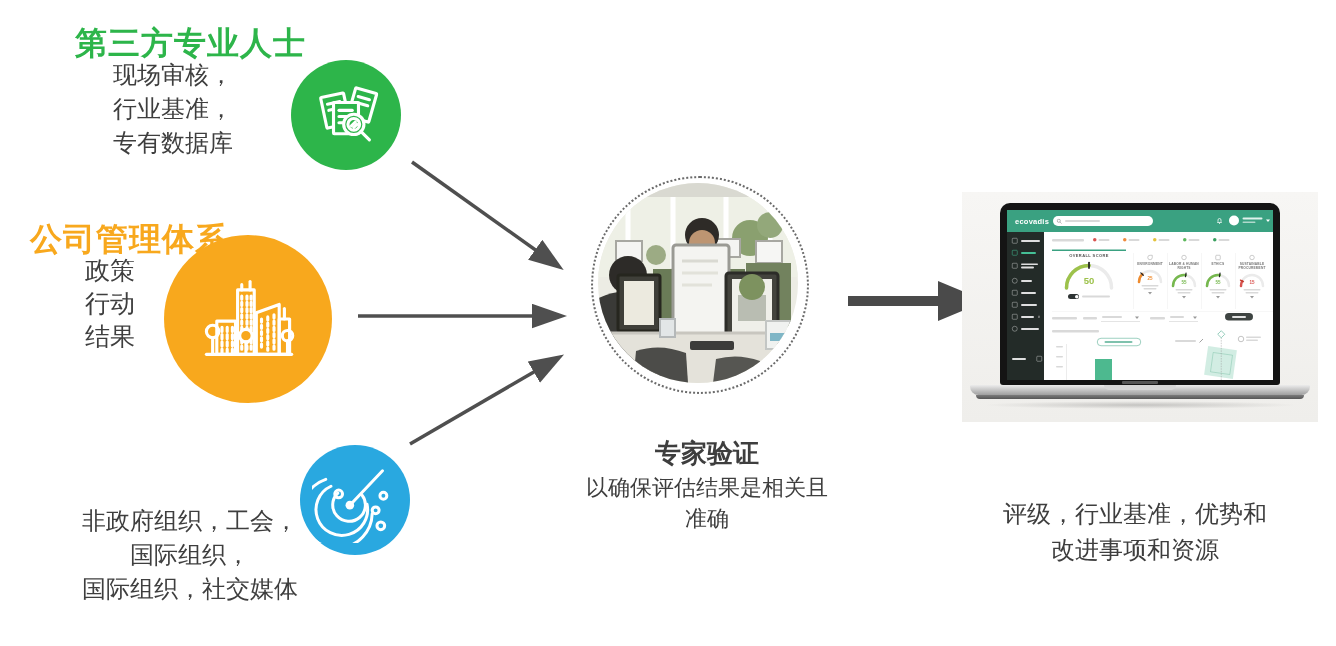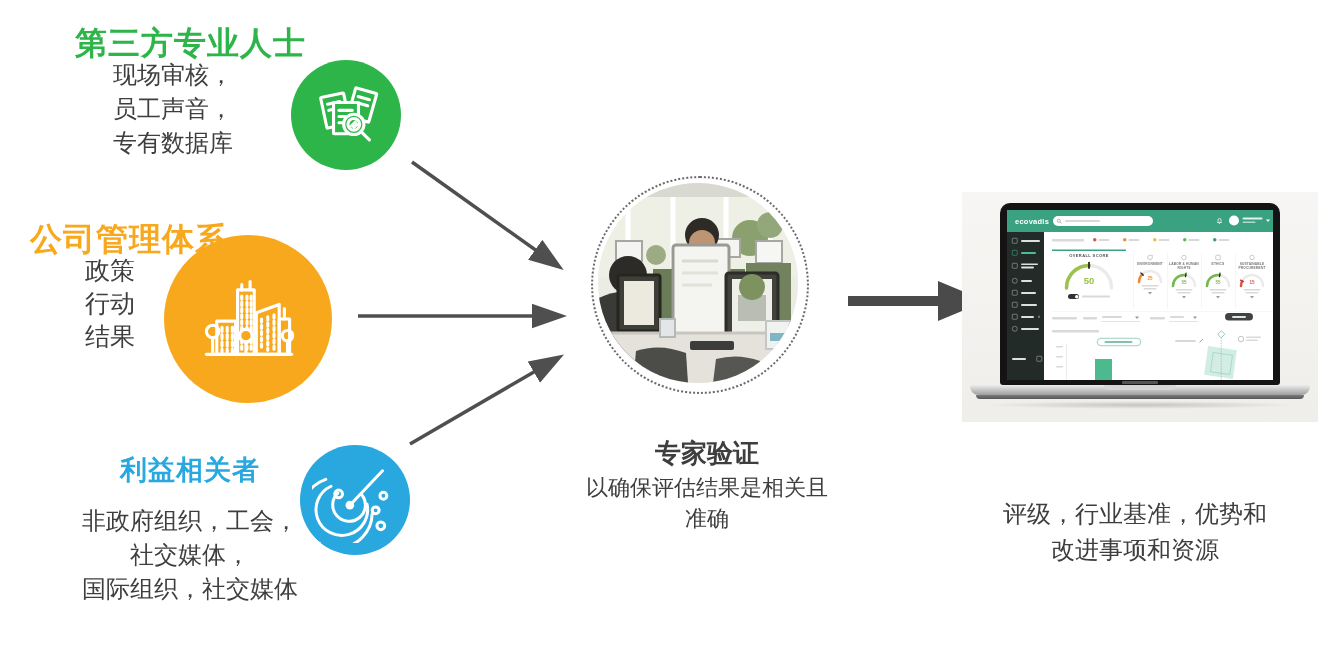--- a/index.html
+++ b/index.html
@@ -43,21 +43,21 @@
     </defs>
     <line x1="412" y1="162" x2="558" y2="266" stroke="#4f4f4f" stroke-width="3.5" marker-end="url(#ah)"></line>
     <line x1="358" y1="316" x2="560" y2="316" stroke="#4f4f4f" stroke-width="3.5" marker-end="url(#ah)"></line>
     <line x1="410" y1="444" x2="558" y2="358" stroke="#4f4f4f" stroke-width="3.5" marker-end="url(#ah)"></line>
     <polygon points="848,296 938,296 938,281 986,301 938,321 938,306 848,306" fill="#4a4a4a"></polygon>
   </svg>
 
   <div class="abs src-title" style="left:75px;top:22px;color:#2db54a;">第三方专业人士</div>
   <div class="abs src-lines" style="left:113px;top:58px;">
     <div>现场审核，</div>
-    <div>员工声音，</div>
+    <div>行业基准，</div>
     <div>专有数据库</div>
   </div>
   <div class="abs badge" style="left:291px;top:60px;width:110px;height:110px;background:#2db54a;">
     <svg width="78" height="78" viewBox="0 0 100 100" fill="none" stroke="#fff" stroke-width="4" stroke-linecap="round" stroke-linejoin="round">
       <g transform="rotate(-12 38 48)">
           <rect x="22" y="24" width="30" height="40" rx="1"></rect>
           <line x1="29" y1="34" x2="45" y2="34"></line>
           <line x1="29" y1="42" x2="45" y2="42"></line>
         </g>
       <g transform="rotate(16 70 40)">
@@ -104,24 +104,23 @@
       <line x1="85" y1="40" x2="85" y2="50"></line>
       <circle cx="16" cy="62" r="6"></circle>
         <line x1="16" y1="68" x2="16" y2="84"></line>
       <circle cx="48" cy="66" r="6" fill="#f8a81d"></circle>
         <line x1="48" y1="72" x2="48" y2="84"></line>
       <circle cx="88" cy="66" r="5"></circle>
         <line x1="88" y1="71" x2="88" y2="84"></line>
     </svg>
   </div>
 
-  <div class="abs src-title" style="left:45px;top:452px;width:290px;text-align:center;color:#29a8e0;font-size:27px;">利益相关者</div>
   <div class="abs src-lines" style="left:20px;top:486px;width:340px;text-align:center;margin-top:18px;">
     <div>非政府组织，工会，</div>
-    <div>社交媒体，</div>
+    <div>国际组织，</div>
     <div>国际组织，社交媒体</div>
   </div>
   <div class="abs badge" style="left:300px;top:445px;width:110px;height:110px;background:#29a8e0;">
     <svg width="86" height="86" viewBox="0 0 100 100" fill="none" stroke="#fff" stroke-width="3.5" stroke-linecap="round">
       <circle cx="44" cy="56" r="5" fill="#fff" stroke="none"></circle>
       <path d="M 30 42 A 19 19 0 1 0 58 44"></path>
       <path d="M 22 34 A 30 30 0 1 0 64 55"></path>
       <path d="M 16 26 A 41 41 0 1 0 70 66"></path>
       <line x1="46" y1="54" x2="82" y2="16"></line>
       <circle cx="31" cy="43" r="4.5"></circle>

